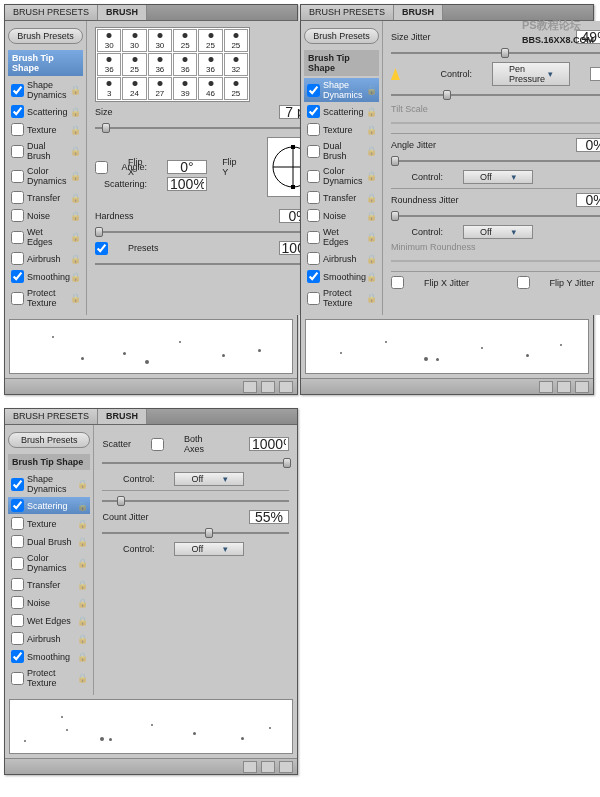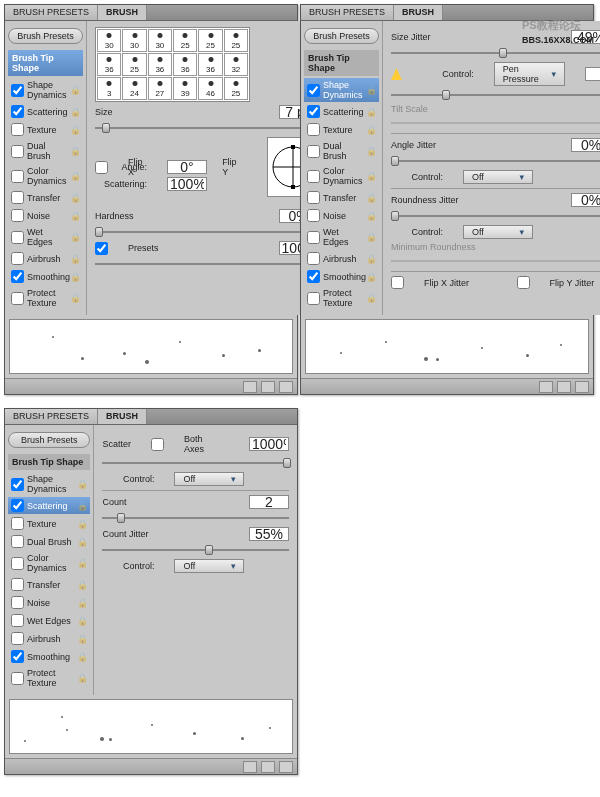--- a/index.html
+++ b/index.html
@@ -20,21 +20,21 @@
 .opt-head{background:#b0b0b0;padding:3px 4px;margin:2px 0;font-weight:bold;font-size:9px}
 .opt-head.hl{background:linear-gradient(#7aa8e0,#5a88c0);color:#fff}
 .main{flex:1;padding:6px 8px;background:#c8c8c8;border-left:1px solid #999}
 .row{display:flex;align-items:center;margin:3px 0;gap:20px}
 .row label{min-width:52px;text-align:right}
 .row .lbl-l{text-align:left;min-width:auto;margin-right:auto}
 .num{width:40px;height:14px;border:1px solid #888;background:#fff;text-align:center;font-size:14px;padding:0 2px}
 .slider{flex:1;height:12px;position:relative}
 .slider::before{content:"";position:absolute;top:5px;left:0;right:0;height:2px;background:#888}
 .slider .thumb{position:absolute;top:1px;width:8px;height:10px;background:linear-gradient(#e8e8e8,#a8a8a8);border:1px solid #666;border-radius:2px}
-.dd{border:1px solid #888;background:linear-gradient(#f0f0f0,#d0d0d0);padding:1px 8px;min-width:70px;display:flex;align-items:center}
+.dd{border:1px solid #888;background:linear-gradient(#f0f0f0,#d0d0d0);padding:1px 16px;min-width:70px;display:flex;align-items:center}
 .dd .arr{margin-left:auto;color:#357}
 .brushgrid{width:155px;height:75px;background:#fff;border:1px solid #888;overflow:hidden}
 .bgrid{display:grid;grid-template-columns:repeat(6,1fr);gap:1px;padding:1px}
 .bcell{height:23px;border:1px solid #999;background:#fff;text-align:center;font-size:8px;display:flex;flex-direction:column;justify-content:flex-end;padding-bottom:1px}
 .bcell::before{content:"";display:block;width:14px;height:12px;margin:0 auto;background:radial-gradient(circle,#333 2px,transparent 3px)}
 .circ{width:60px;height:60px;border:1px solid #888;background:#fff;display:flex;align-items:center;justify-content:center;margin-left:6px}
 .circ svg{width:50px;height:50px}
 .preview{height:55px;background:#fff;border:1px solid #888;margin:4px;position:relative}
 .dot{position:absolute;background:#666;border-radius:50%}
 .foot{height:16px;background:linear-gradient(#c0c0c0,#a8a8a8);border-top:1px solid #888;display:flex;justify-content:flex-end;align-items:center;padding:0 4px;gap:4px}
@@ -408,24 +408,20 @@
           <div class="thumb" style="left:97%"></div>
         </div>
 <div class="row">
           <label>Control:</label>
           <div class="dd">
             <span>Off</span>
             <span class="arr">▾</span>
           </div>
         </div>
 <div class="divider"></div>
-<div class="row">
-          <span class="lbl-l">Count</span>
-          <input class="num" value="2" style="">
-        </div>
 <div class="slider">
           <div class="thumb" style="left:8%"></div>
         </div>
 <div class="row">
           <span class="lbl-l">Count Jitter</span>
           <input class="num" value="55%" style="">
         </div>
 <div class="slider">
           <div class="thumb" style="left:55%"></div>
         </div>

